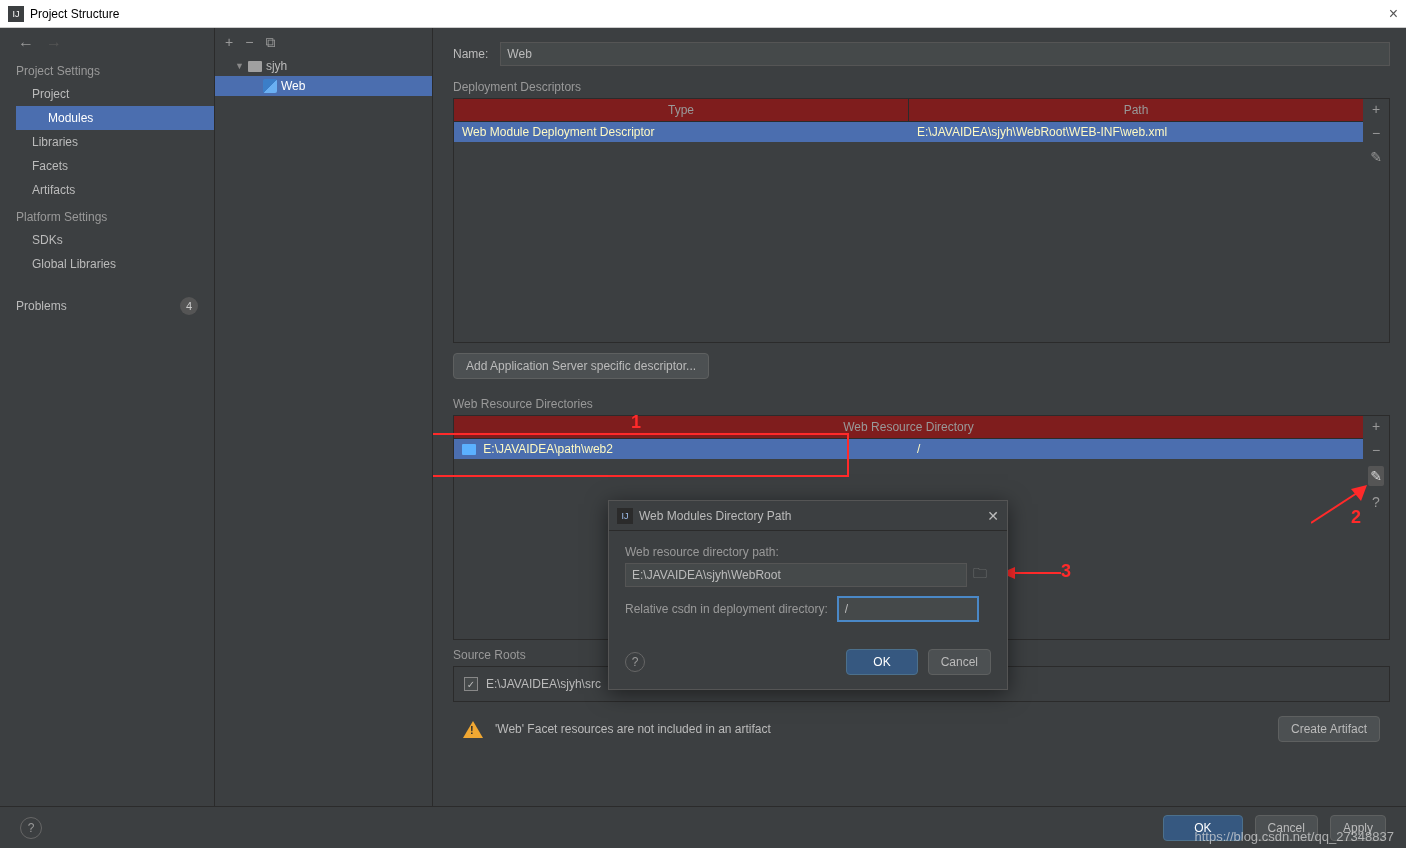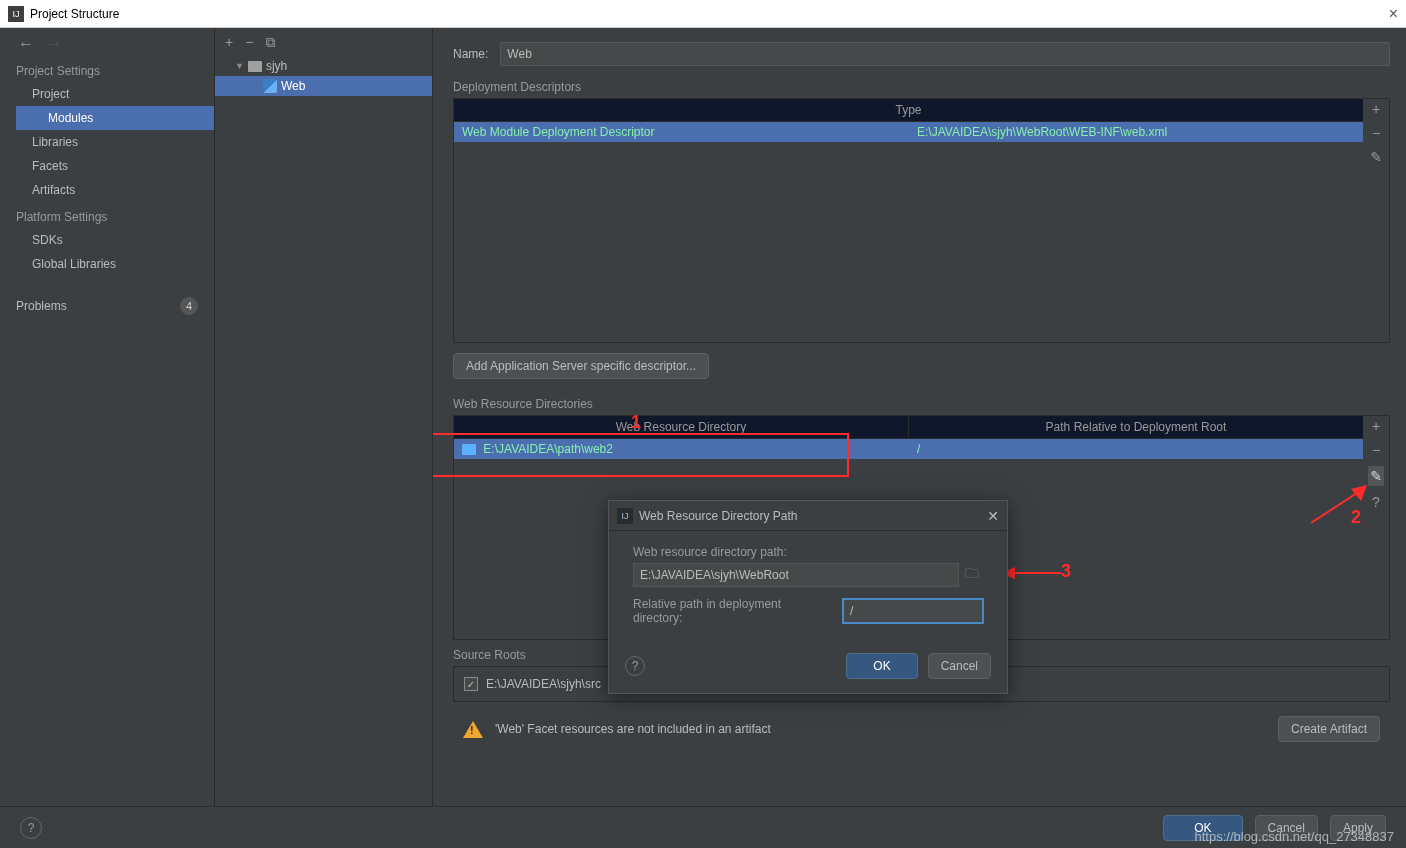--- a/index.html
+++ b/index.html
@@ -25,27 +25,27 @@
 .tree-row.selected { background:#4b6eaf; color:#fff; }
 .folder { width:14px; height:11px; background:#a0a0a0; border-radius:1px; }
 .webicon { width:14px; height:14px; background:linear-gradient(135deg,#3b7ec8 50%,#6ab0f3 50%); border-radius:2px; }
 .content { flex:1; padding:14px 16px 0 20px; position:relative; overflow:hidden; }
 .row { display:flex; align-items:center; gap:12px; margin-bottom:14px; }
 .lbl { color:#bbb; text-decoration-color:#555; }
 .textfield { flex:1; height:24px; background:#45494a; border:1px solid #555; color:#bbb; padding:0 6px; }
 .section-title { color:#999; margin:4px 0 4px; font-size:12px; }
 .table-wrap { display:flex; border:1px solid #2b2b2b; background:#3c3f41; }
 .table { flex:1; }
-.thead { display:flex; background:#0f172a; border-bottom:1px solid #2b2b2b; }
+.thead { display:flex; background:#7f1d1d; border-bottom:1px solid #2b2b2b; }
 .th { flex:1; text-align:center; padding:4px; color:#999; border-right:1px solid #2b2b2b; }
 .th:last-child { border-right:none; }
 .trow { display:flex; }
 .td { flex:1; padding:3px 8px; color:#bbb; border-right:1px solid #4b6eaf; white-space:nowrap; overflow:hidden; }
 .td:last-child { border-right:none; }
-.trow.selected .td { background:#4b6eaf; color:#86efac; }
+.trow.selected .td { background:#4b6eaf; color:#fef9c3; }
 .tbody-pad { height:200px; }
 .tbody-pad.tiny { height:180px; }
 .side-actions { width:26px; display:flex; flex-direction:column; align-items:center; padding-top:2px; gap:8px; color:#999; }
 .side-actions span { font-size:14px; }
 .side-actions .edit-hl { background:#555; border-radius:2px; padding:2px; color:#ddd; }
 .btn { background:#4c5052; border:1px solid #5e6060; color:#bbb; padding:5px 12px; cursor:pointer; border-radius:4px; }
 .btn.primary { background:#365880; border-color:#4c708c; color:#fff; }
 .btn.primary2 { background:#365880; border-color:#4c708c; color:#fff; padding:5px 30px; }
 .redbox { border:2px solid #ff2a2a; position:absolute; pointer-events:none; }
 .anno { position:absolute; color:#ff2a2a; font-size:18px; font-weight:bold; pointer-events:none; }
@@ -55,21 +55,21 @@
 .chk { width:14px;height:14px;border:1px solid #888;background:#45494a;display:flex;align-items:center;justify-content:center;color:#bbb;font-size:10px; }
 .warnrow { display:flex; align-items:center; gap:12px; margin-top:10px; padding:4px 10px; }
 .warn-tri { width:0;height:0;border-left:10px solid transparent;border-right:10px solid transparent;border-bottom:17px solid #f0a732; position:relative; }
 .warn-tri::after { content:"!"; position:absolute; left:-3px; top:3px; color:#2b2b2b; font-weight:bold; font-size:11px; }
 .footer { position:absolute; bottom:0; left:0; right:0; height:42px; display:flex; align-items:center; justify-content:flex-end; gap:12px; padding:0 20px; border-top:1px solid #2b2b2b; background:#3c3f41; }
 .footer .help { position:absolute; left:20px; width:22px;height:22px;border:1px solid #666;border-radius:11px;display:flex;align-items:center;justify-content:center;color:#999; }
 .dialog { position:absolute; left:608px; top:500px; width:400px; background:#3c3f41; border:1px solid #555; box-shadow:0 4px 20px rgba(0,0,0,0.5); z-index:10; }
 .dlg-title { height:30px; display:flex; align-items:center; padding:0 8px; background:#3c3f41; border-bottom:1px solid #2b2b2b; }
 .dlg-title .icon-sq { width:16px;height:16px;background:#2b2b2b;margin-right:6px;display:flex;align-items:center;justify-content:center;color:#a0c0f0;font-size:9px; }
 .dlg-title .x { margin-left:auto; color:#bbb; font-size:14px; }
-.dlg-body { padding:14px 24px 8px; }
+.dlg-body { padding:14px 16px 8px; }
 .dlg-row { margin-bottom:10px; }
 .dlg-label { color:#999; margin-bottom:4px; display:block; }
 .dlg-field { display:flex; align-items:center; gap:6px; }
 .dlg-input { flex:1; height:24px; background:#45494a; border:1px solid #555; color:#bbb; padding:0 6px; }
 .dlg-input.focus { border:1px solid #4a88c7; box-shadow:0 0 0 1px #4a88c7; color:#bbb; }
 .folder-btn { width:18px; color:#888; font-size:14px; }
 .dlg-inline { display:flex; align-items:center; gap:10px; }
 .dlg-inline .dlg-label { margin:0; }
 .dlg-footer { display:flex; align-items:center; padding:10px 16px 14px; gap:10px; }
 .dlg-footer .help-sm { width:20px;height:20px;border:1px solid #666;border-radius:10px;display:flex;align-items:center;justify-content:center;color:#999;margin-right:auto; }
@@ -128,20 +128,21 @@
     <div class="row">
       <span class="lbl">Name:</span>
       <input class="textfield" value="Web" style="">
     </div>
 
     <div class="section-title">Deployment Descriptors</div>
     <div class="table-wrap">
       <div class="table">
         <div class="thead">
           <div class="th">Type</div>
+          <div class="th">Path</div>
         </div>
         <div class="trow selected">
           <div class="td">Web Module Deployment Descriptor</div>
           <div class="td">E:\JAVAIDEA\sjyh\WebRoot\WEB-INF\web.xml</div>
         </div>
         <div class="tbody-pad"></div>
       </div>
       <div class="side-actions">
         <span>+</span>
         <span>−</span>
@@ -151,21 +152,20 @@
 
     <div style="margin-top:10px">
       <button class="btn">Add Application Server specific descriptor...</button>
     </div>
 
     <div class="section-title" style="margin-top:18px">Web Resource Directories</div>
     <div class="table-wrap">
       <div class="table">
         <div class="thead">
           <div class="th">Web Resource Directory</div>
-          <div class="th">Path Relative to Deployment Root</div>
         </div>
         <div class="trow selected">
           <div class="td">
             <span class="folder" style="display:inline-block;vertical-align:middle;background:#5bb1ff;margin-right:4px"></span>
             <span>E:\JAVAIDEA\path\web2</span>
           </div>
           <div class="td">/</div>
         </div>
         <div class="tbody-pad tiny"></div>
       </div>
@@ -208,33 +208,33 @@
 <div class="footer">
   <div class="help">?</div>
   <button class="btn primary2">OK</button>
   <button class="btn">Cancel</button>
   <button class="btn">Apply</button>
 </div>
 
 <div class="dialog">
   <div class="dlg-title">
     <div class="icon-sq">IJ</div>
-    <span>Web Resource Directory Path</span>
+    <span>Web Modules Directory Path</span>
     <span class="x">✕</span>
   </div>
   <div class="dlg-body">
     <div class="dlg-row">
       <span class="dlg-label">Web resource directory path:</span>
       <div class="dlg-field">
         <input class="dlg-input" value="E:\JAVAIDEA\sjyh\WebRoot" style="">
         <span class="folder-btn">🗀</span>
       </div>
     </div>
     <div class="dlg-row dlg-inline">
-      <span class="dlg-label">Relative path in deployment directory:</span>
+      <span class="dlg-label">Relative csdn in deployment directory:</span>
       <input class="dlg-input focus" style="width: 140px; flex: 0 0 auto;" value="/">
     </div>
   </div>
   <div class="dlg-footer">
     <div class="help-sm">?</div>
     <button class="btn primary" style="padding:5px 26px">OK</button>
     <button class="btn">Cancel</button>
   </div>
 </div>
 

